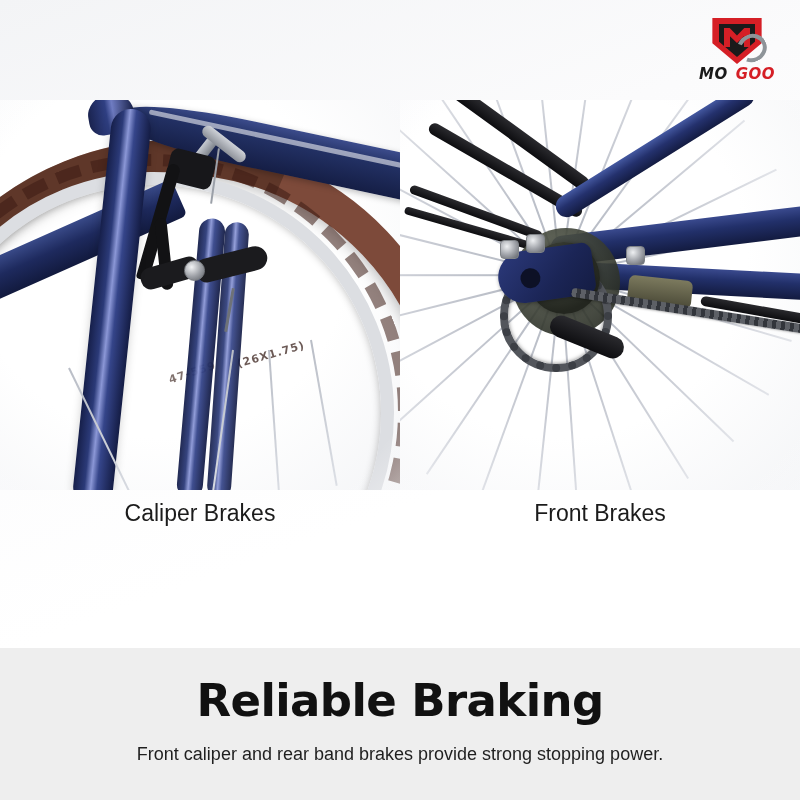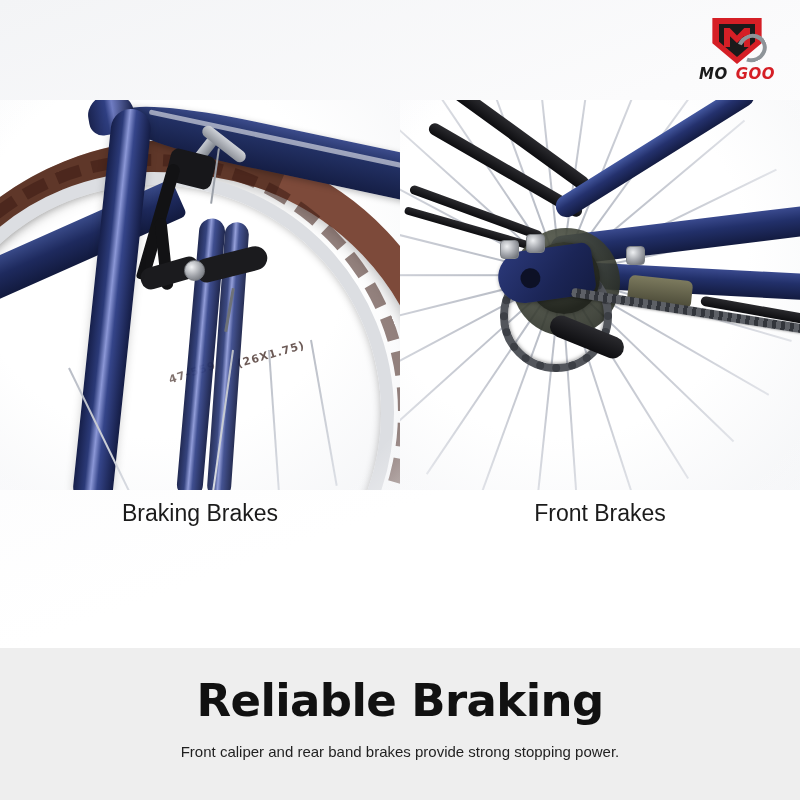--- a/index.html
+++ b/index.html
@@ -550,21 +550,21 @@
     padding-top: 26px;
     font-size: 45px;
     font-weight: bold;
     letter-spacing: -0.6px;
     color: #111111;
     font-family: "DejaVu Sans", sans-serif;
   }
   .subtext {
     margin: 14px auto 0;
     width: 560px;
-    font-size: 15px;
+    font-size: 18px;
     line-height: 1.45;
     color: #1f1f1f;
     font-family: "Liberation Sans", sans-serif;
   }
 </style>
 </head>
 <body>
 
 <div class="infographic">
 
@@ -673,21 +673,21 @@
 
       <div class="axle-nut an-1"></div>
       <div class="axle-nut an-2"></div>
       <div class="axle-nut an-3"></div>
 
       <div class="vignette"></div>
     </div>
   </div>
 
   <div class="captions">
-    <div class="caption">Braking Brakes</div>
+    <div class="caption">Caliper Brakes</div>
     <div class="caption">Front Brakes</div>
   </div>
 
   <div class="bottom-panel">
     <h1 class="headline">Reliable Braking</h1>
     <p class="subtext">Front caliper and rear band brakes provide strong stopping power.</p>
   </div>
 
 </div>
 

